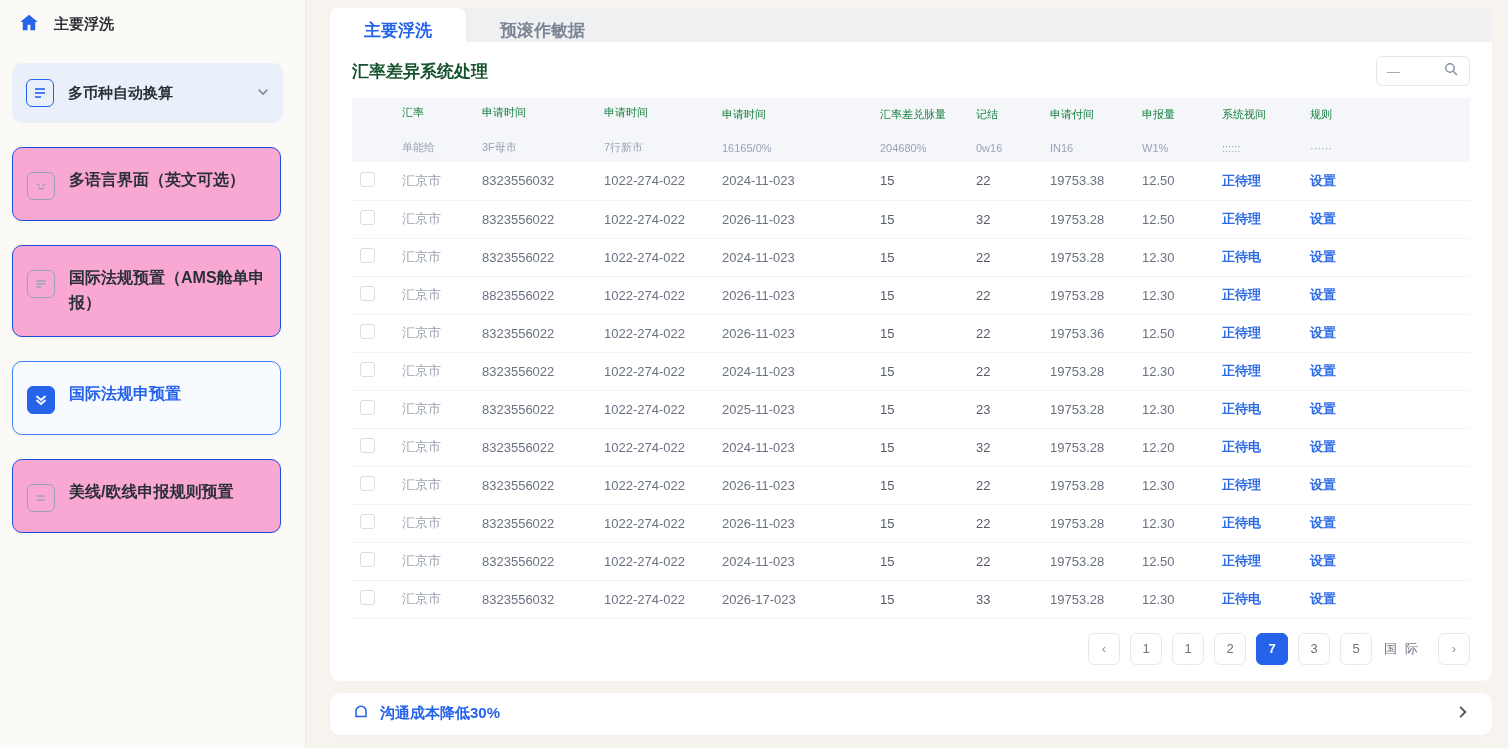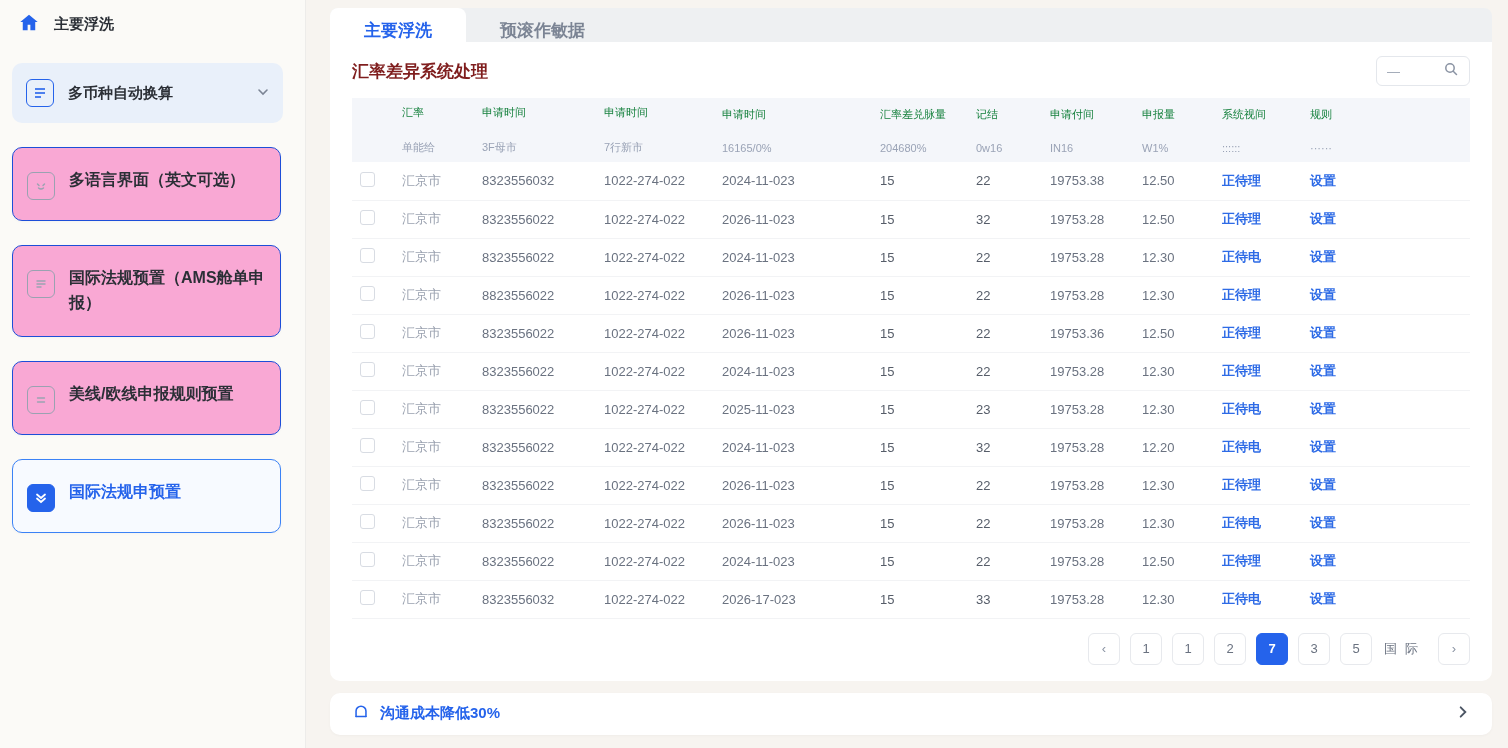--- a/index.html
+++ b/index.html
@@ -30,21 +30,21 @@
 
   
   .main { position:absolute; left:306px; top:0; right:0; bottom:0; padding:8px 16px 0 24px; }
   .tabstrip { display:flex; height:34px; background:#eef0f2; border-radius:8px 8px 0 0; }
   .tab { display:flex; align-items:flex-end; padding:0 34px; font-size:17px;
     font-weight:700; color:#7b8494; cursor:pointer; }
   .tab.active { background:#ffffff; color:#2563eb; border-radius:8px 8px 0 0; }
 
   .panel { background:#ffffff; border-radius:0 0 10px 10px; padding:14px 22px 16px 22px; }
   .panel-head { display:flex; justify-content:space-between; align-items:center; margin-bottom:12px; }
-  .panel-title { font-size:17px; font-weight:800; color:#7f1d1d; }
+  .panel-title { font-size:17px; font-weight:800; color:#14532d; }
   .searchbox { width:94px; height:30px; border:1px solid #e4e7ec; border-radius:6px;
     background:#fff; display:flex; align-items:center; justify-content:space-between;
     padding:0 10px; cursor:text; }
   .searchbox .dash { color:#9aa3b2; font-size:13px; }
 
   table { width:100%; border-collapse:collapse; table-layout:fixed; }
   thead th { background:#f4f6fa; text-align:left; padding:7px 8px; font-weight:400; }
   thead .l1 { font-size:11px; color:#15803d; display:block; }
   thead .l2 { font-size:11px; color:#9aa3b6; display:block; margin-top:20px; }
   tbody td { height:38px; padding:0 8px; font-size:13px; border-bottom:1px solid #f2f3f5;
@@ -117,38 +117,38 @@
     <span class="icon-box">
       <svg width="16" height="16" viewBox="0 0 16 16" fill="none" stroke="#9aa2b1" stroke-width="1.4" stroke-linecap="round">
         <line x1="4" y1="5" x2="12" y2="5"></line>
           <line x1="4" y1="8" x2="12" y2="8"></line>
           <line x1="4" y1="11" x2="8" y2="11"></line>
       </svg>
     </span>
     <span>国际法规预置（AMS舱单申报）</span>
   </div>
 
+  <div class="side-card selected">
+    <span class="icon-box blue-fill">
+      <svg width="16" height="16" viewBox="0 0 16 16" fill="none" stroke="#ffffff" stroke-width="1.8" stroke-linecap="round">
+        <path d="M4 4.5 L8 8 L12 4.5"></path>
+          <path d="M4 8.5 L8 12 L12 8.5"></path>
+      </svg>
+    </span>
+    <span>国际法规申预置</span>
+  </div>
+
   <div class="side-card">
     <span class="icon-box">
       <svg width="16" height="16" viewBox="0 0 16 16" fill="none" stroke="#9aa2b1" stroke-width="1.4" stroke-linecap="round">
         <line x1="4.5" y1="6" x2="11.5" y2="6"></line>
           <line x1="4.5" y1="10" x2="11.5" y2="10"></line>
       </svg>
     </span>
     <span>美线/欧线申报规则预置</span>
-  </div>
-
-  <div class="side-card selected">
-    <span class="icon-box blue-fill">
-      <svg width="16" height="16" viewBox="0 0 16 16" fill="none" stroke="#ffffff" stroke-width="1.8" stroke-linecap="round">
-        <path d="M4 4.5 L8 8 L12 4.5"></path>
-          <path d="M4 8.5 L8 12 L12 8.5"></path>
-      </svg>
-    </span>
-    <span>国际法规申预置</span>
   </div>
 </div>
 
 <div class="main">
 
   <div class="tabstrip">
     <div class="tab active">
       <span>主要浮洗</span>
     </div>
     <div class="tab">

